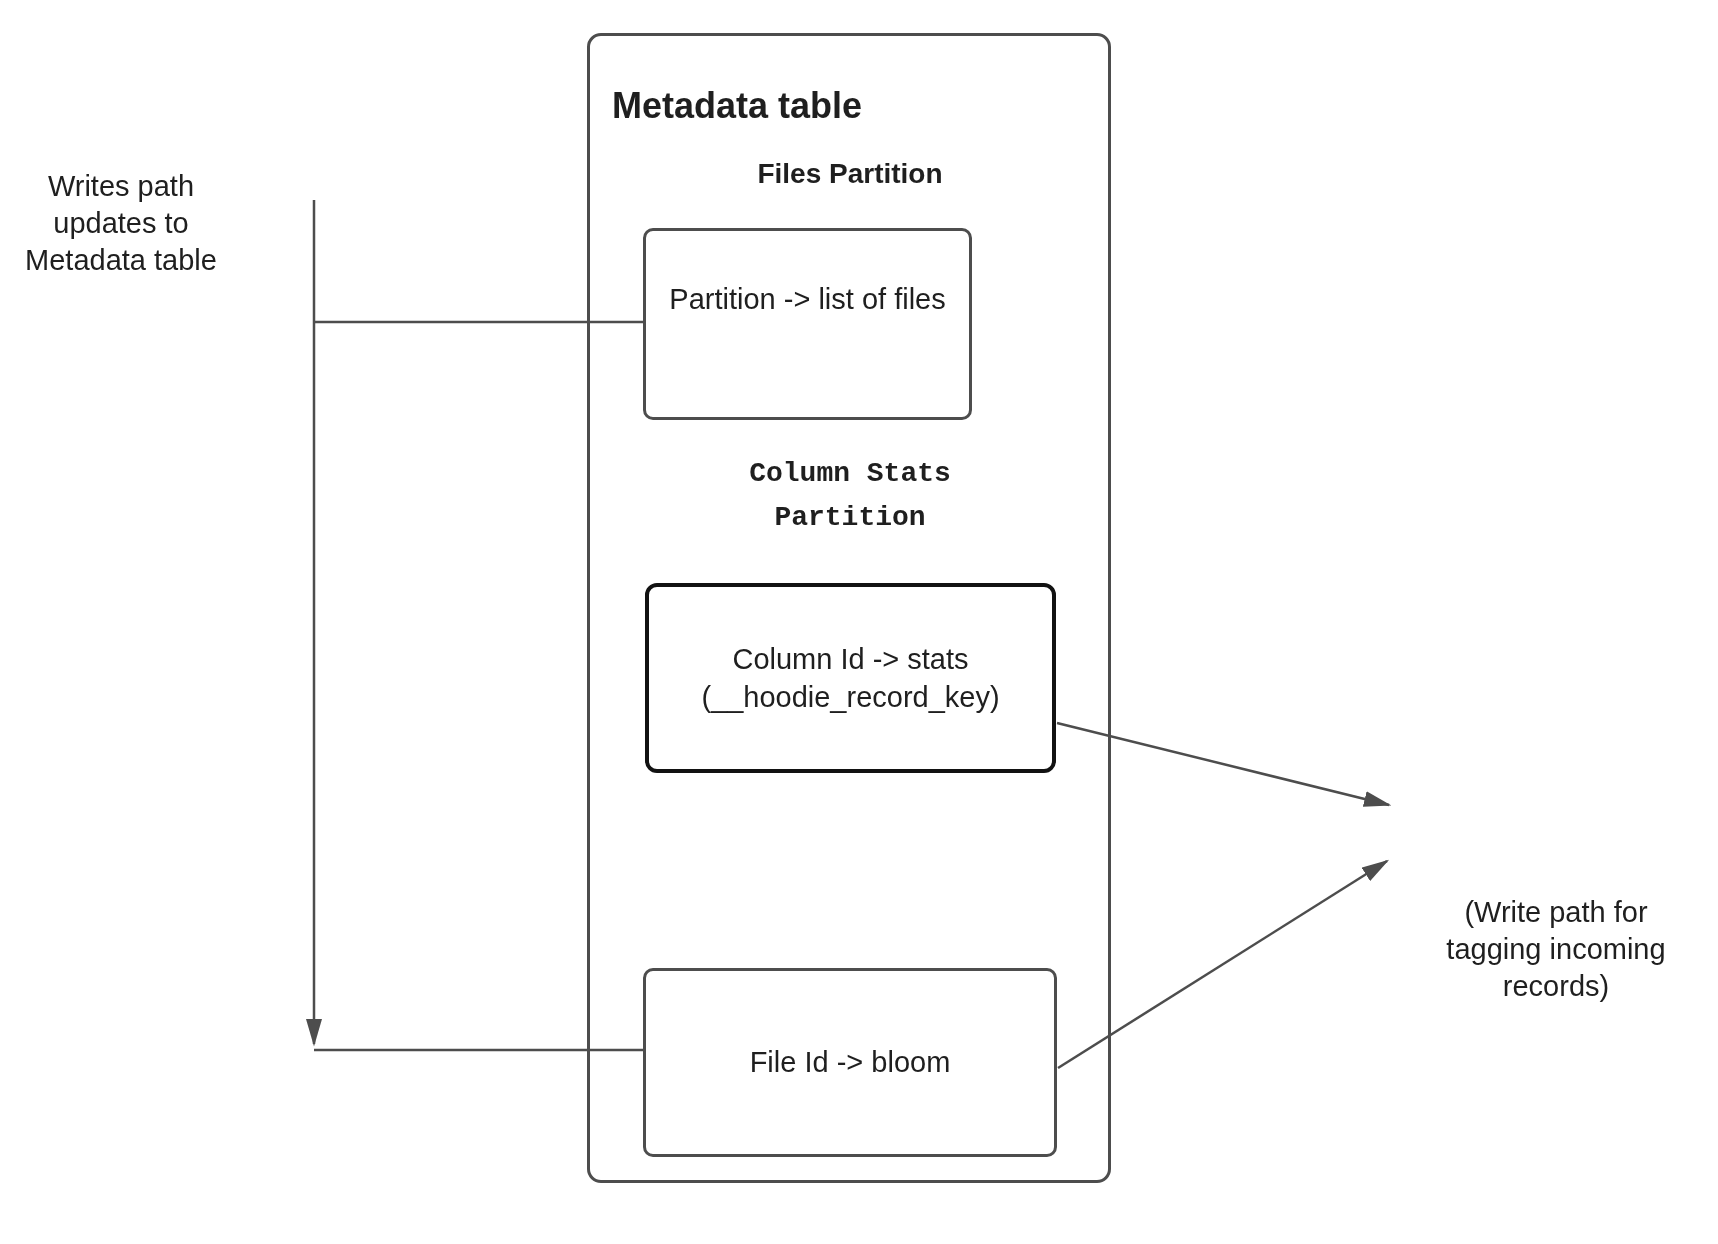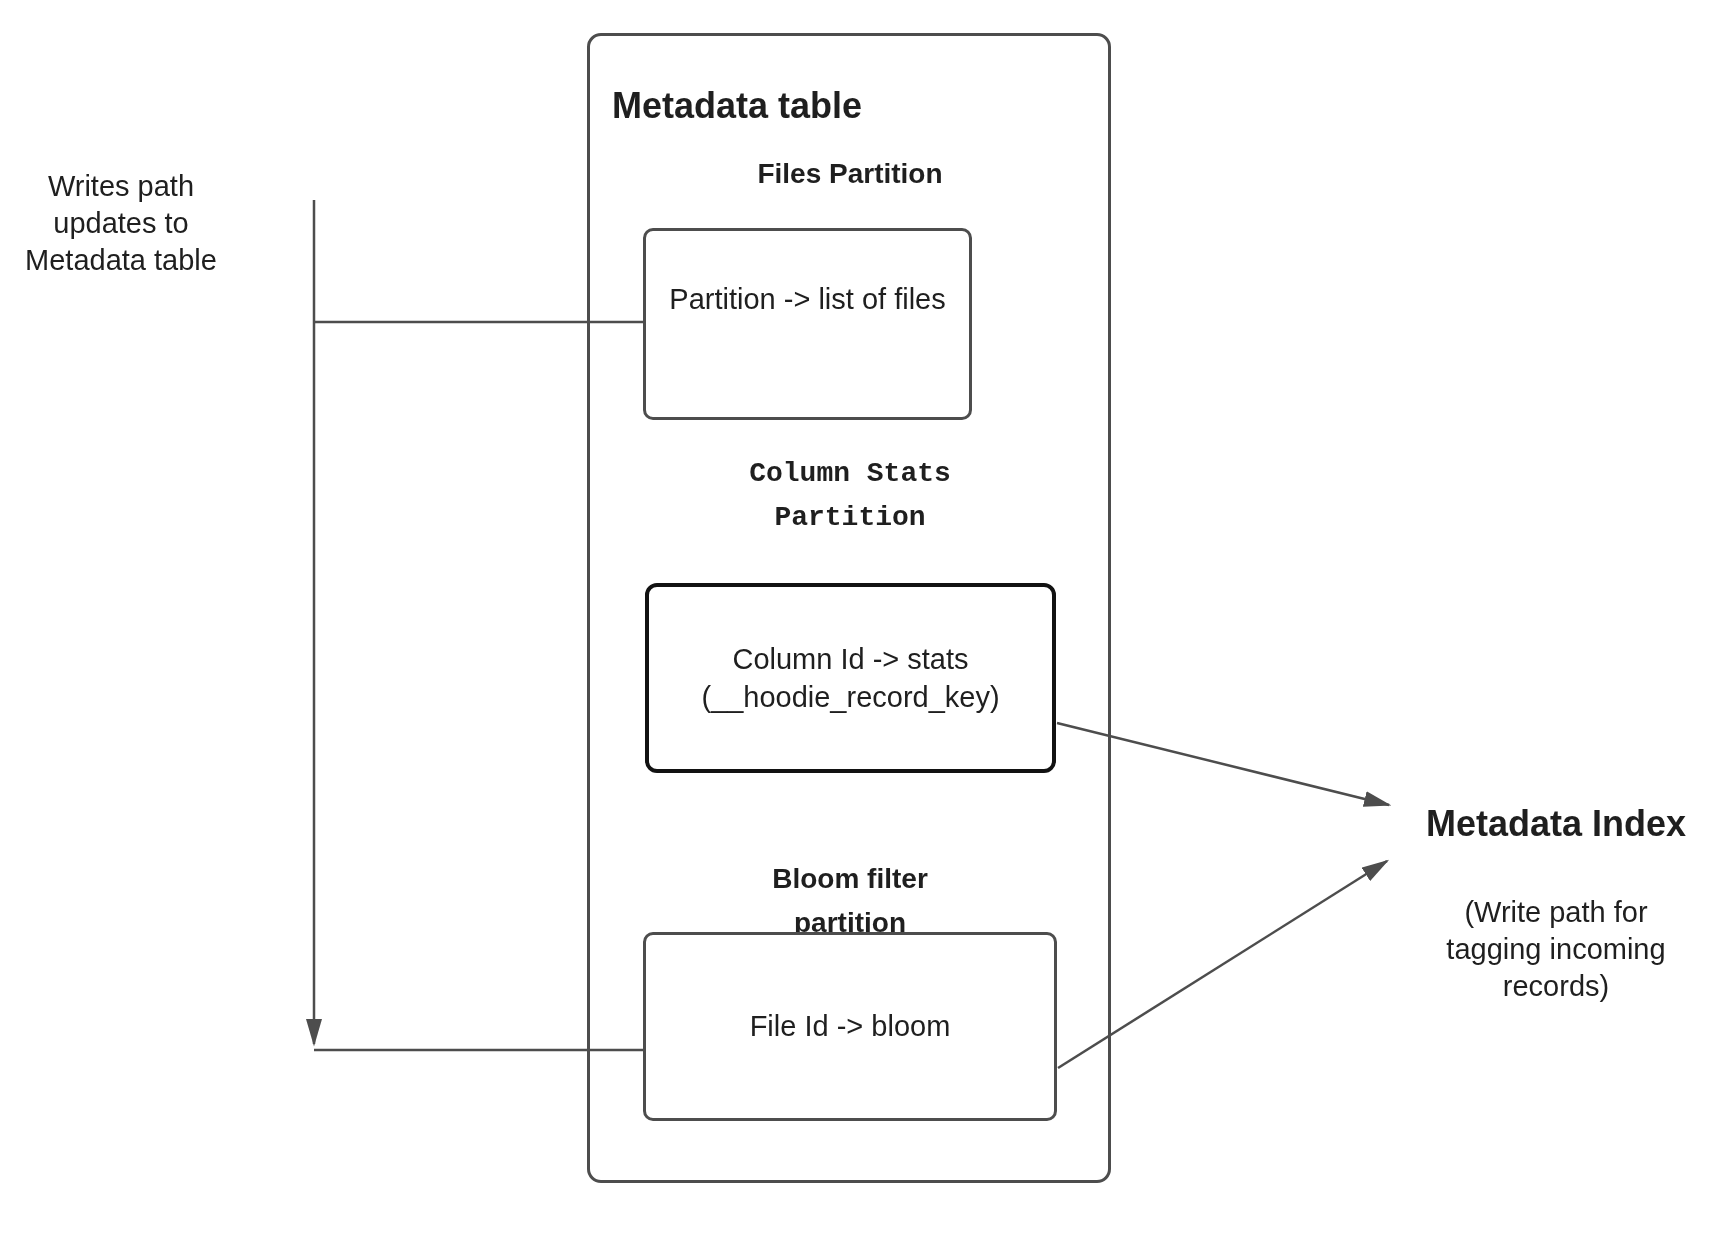--- a/index.html
+++ b/index.html
@@ -36,21 +36,21 @@
     position:absolute;box-sizing:border-box;
     border:3px solid #4d4d4d;border-radius:10px;background:#ffffff;
     display:flex;justify-content:center;
     font-size:29px;line-height:37px;text-align:center;color:#1f1f1f;
   }
   .files-box{left:643px;top:228px;width:329px;height:192px;align-items:flex-start;padding-top:50px;}
   .stats-box{
     left:645px;top:583px;width:411px;height:190px;align-items:center;
     border:4px solid #121212;border-radius:12px;line-height:38px;
   }
-  .bloom-box{left:643px;top:932px;width:414px;height:189px;align-items:center;}
+  .bloom-box{left:643px;top:968px;width:414px;height:189px;align-items:center;}
   .index-title{
     position:absolute;left:1406px;top:802px;width:300px;text-align:center;
     font-size:36px;font-weight:bold;line-height:44px;
   }
   .index-note{left:1406px;top:894px;width:300px;text-align:center;}
 </style>
 </head>
 <body>
 
 <div class="canvas">
@@ -83,26 +83,23 @@
   </div>
 
   <div class="part-heading stats-heading prewrap">Column Stats
 Partition</div>
 
   <div class="inner-box stats-box">
     <span class="prewrap">Column Id  -&gt; stats
 (__hoodie_record_key)</span>
   </div>
 
-  <div class="part-heading bloom-heading prewrap">Bloom filter
-partition</div>
 
   <div class="inner-box bloom-box">
     <span class="prewrap">File Id -&gt; bloom</span>
   </div>
 
-  <div class="index-title">Metadata Index</div>
 
   <div class="note index-note prewrap">(Write path for
 tagging incoming
 records)</div>
 
 </div>
 
 </body></html>

